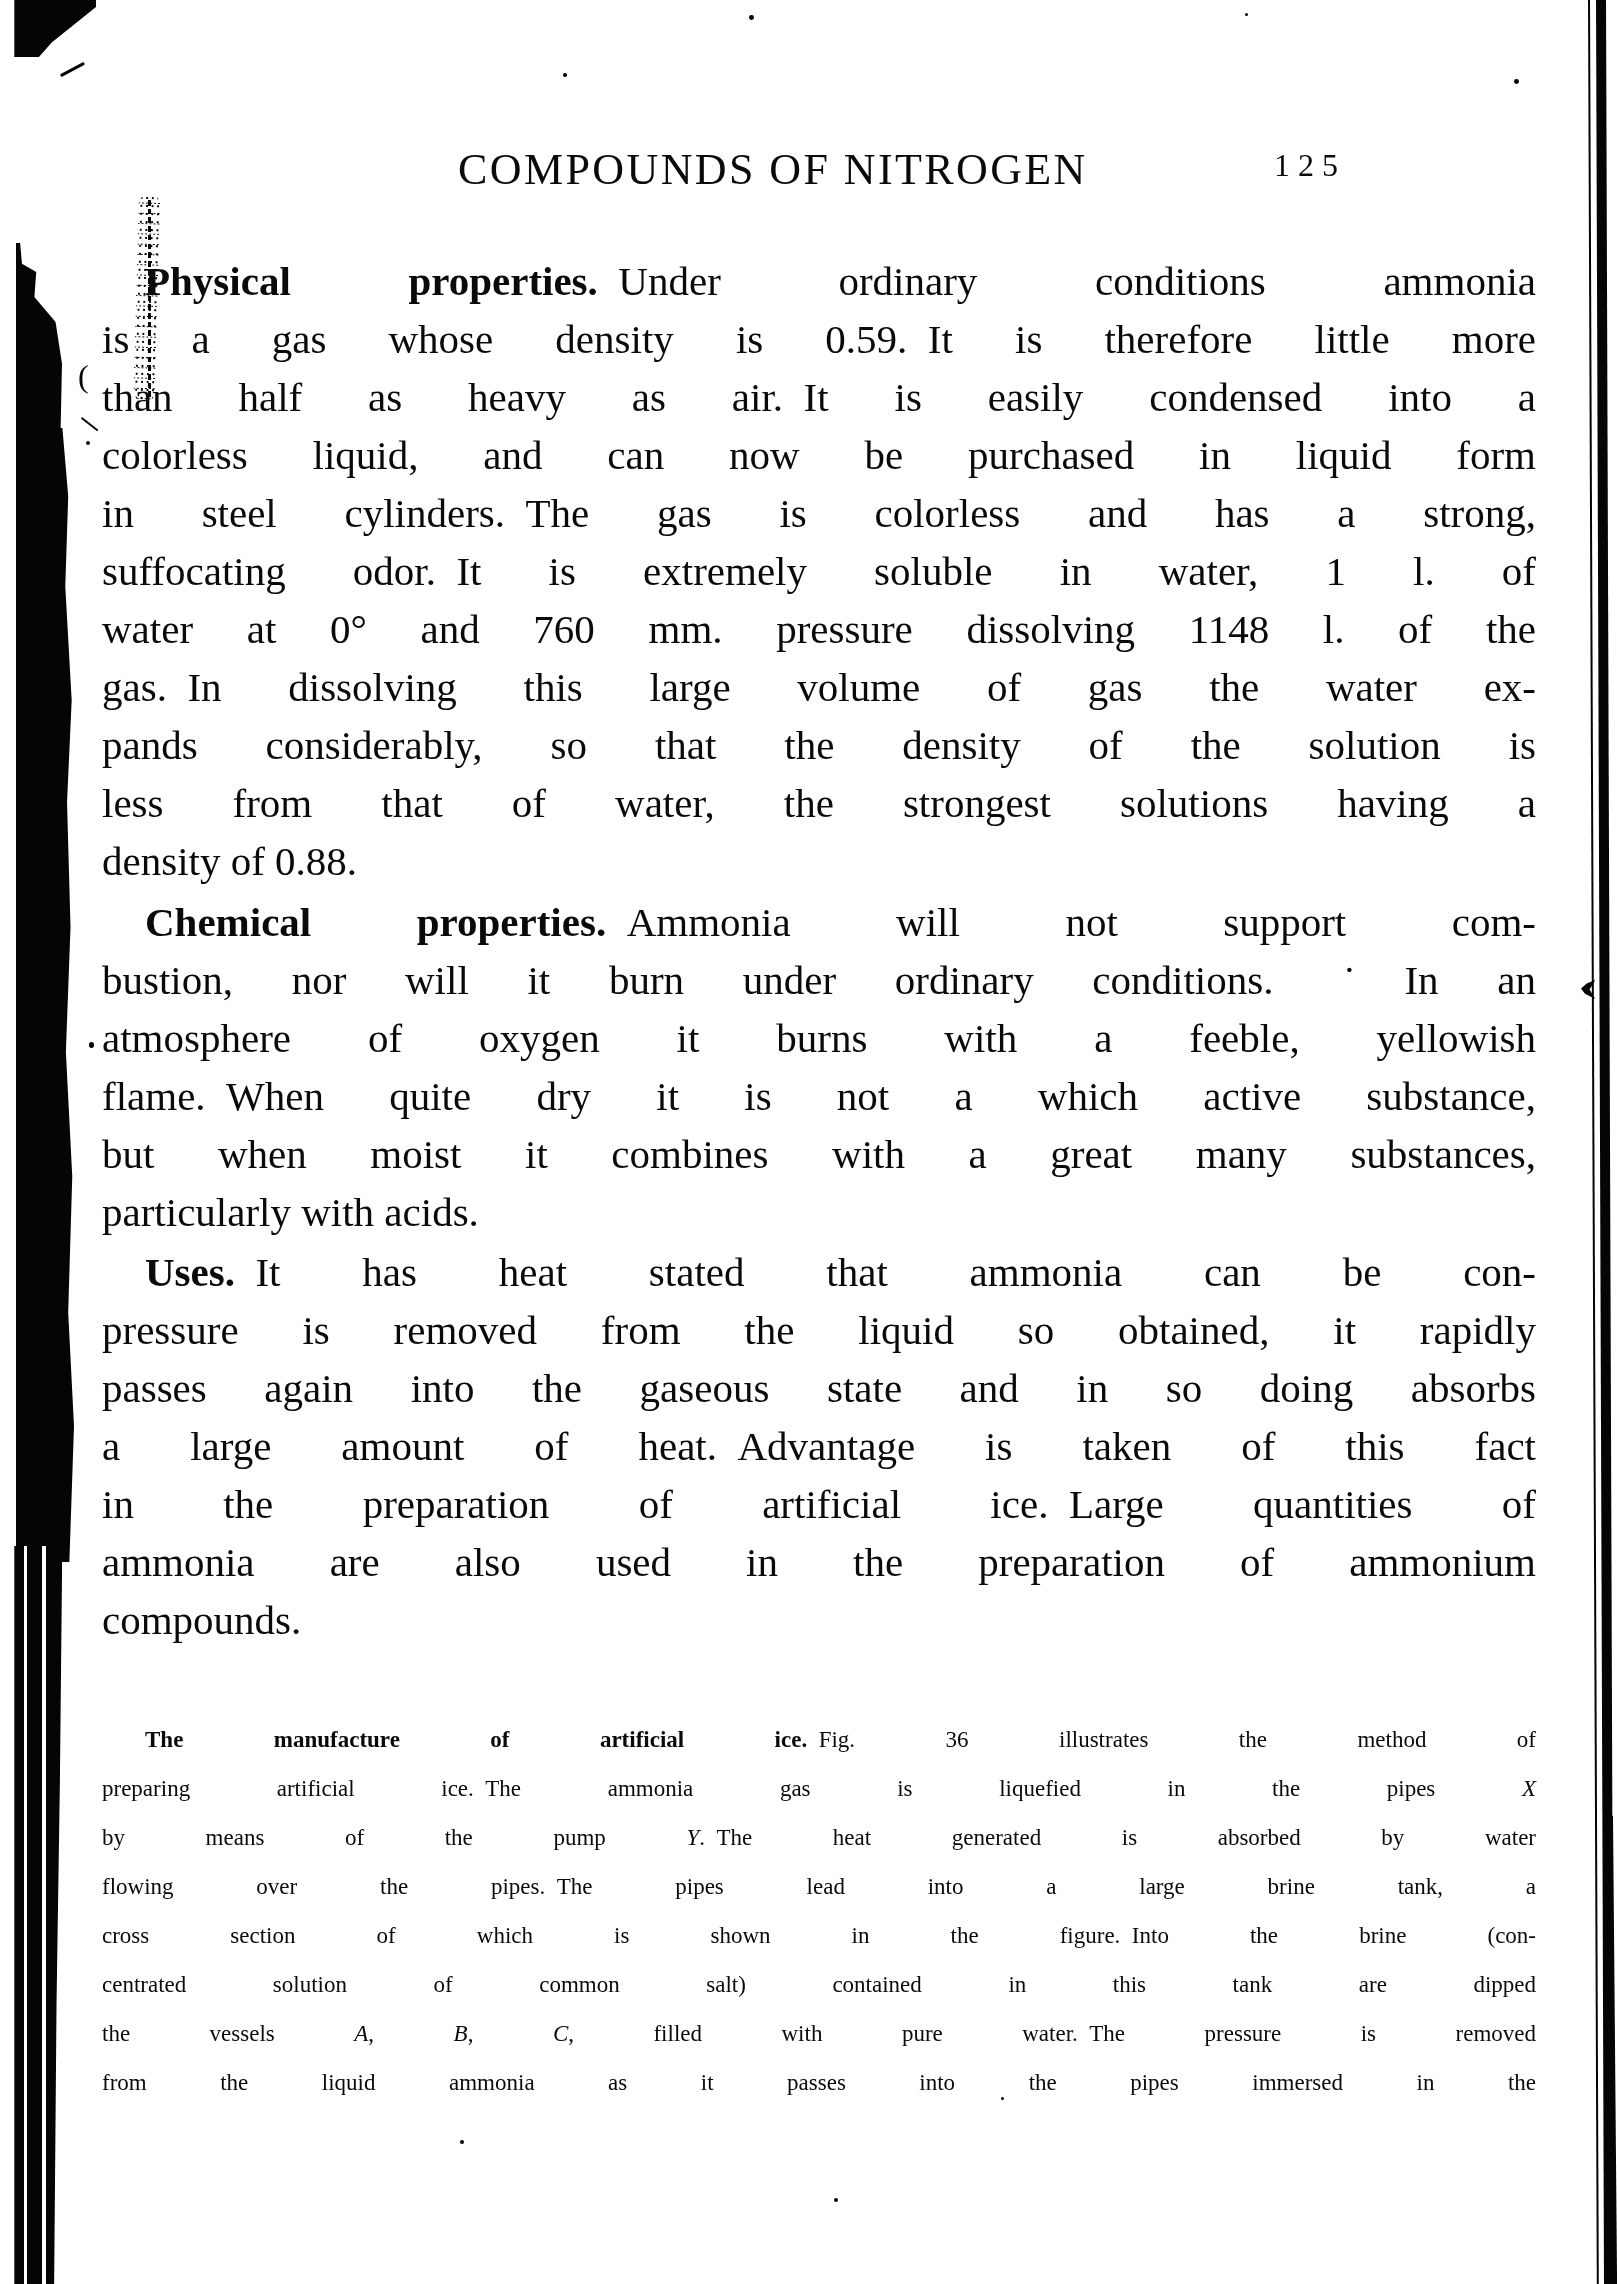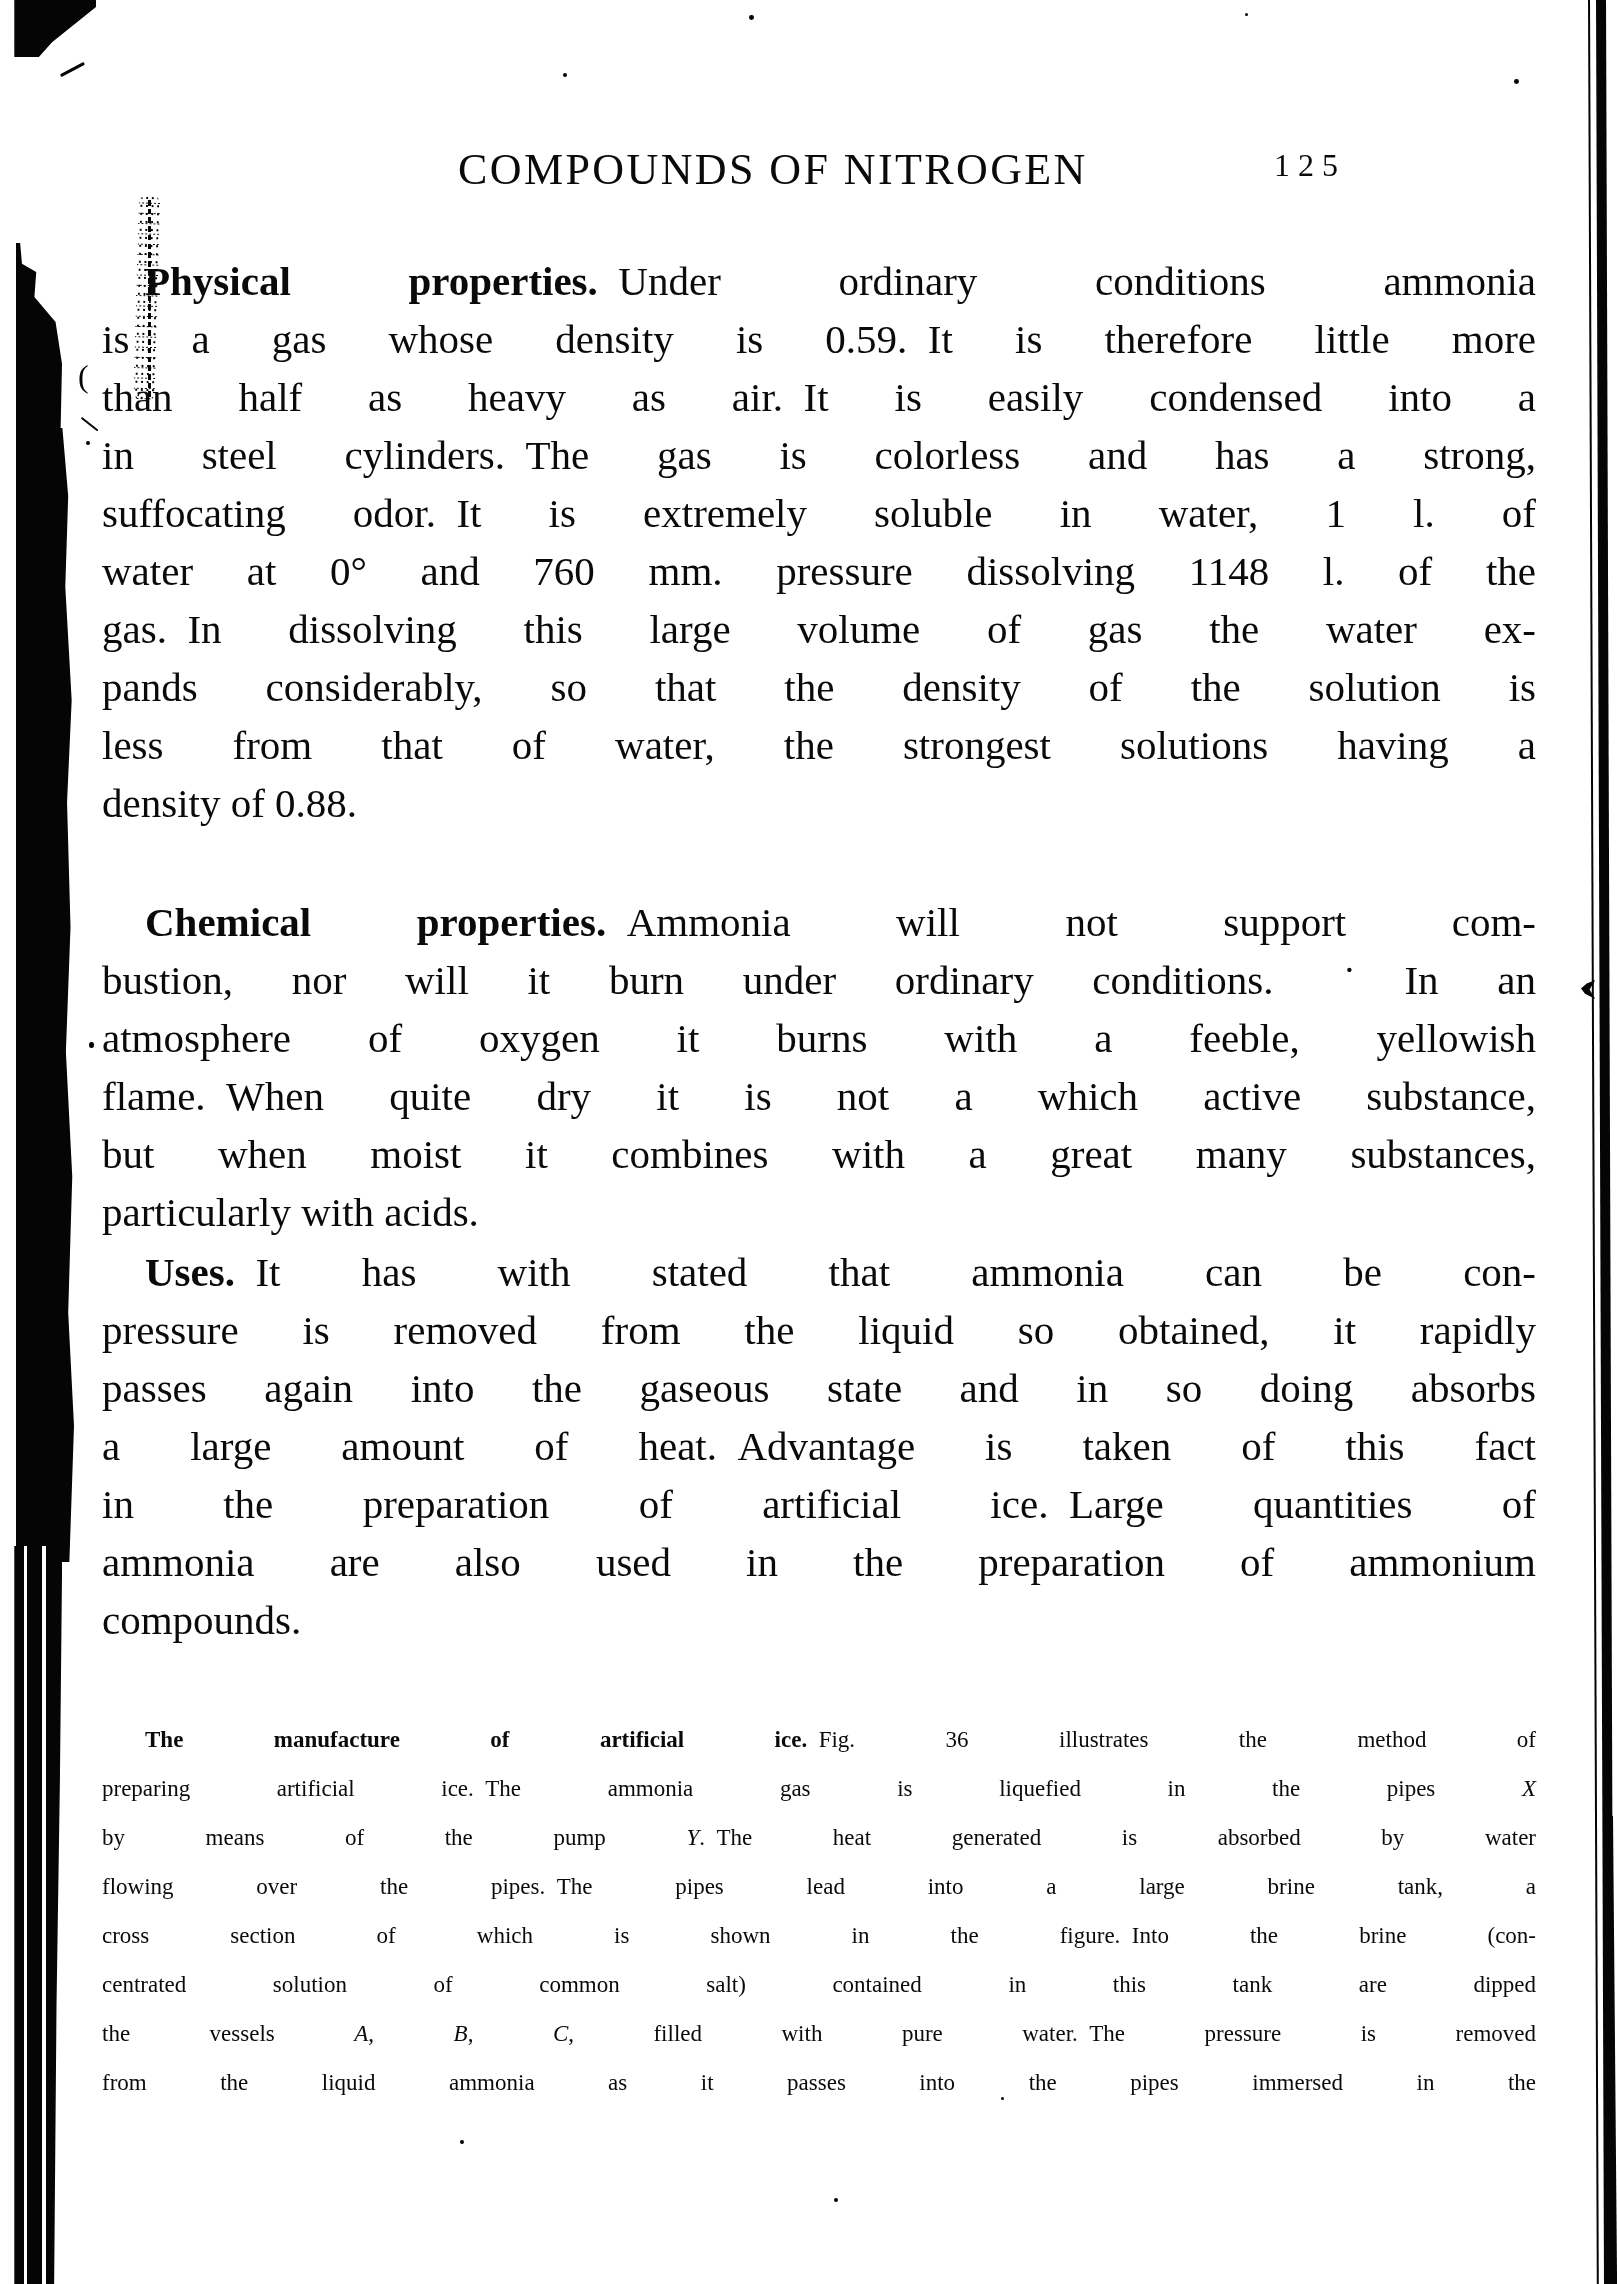--- a/index.html
+++ b/index.html
@@ -75,38 +75,39 @@
 <div class="page">
 
   <div class="header-title">COMPOUNDS OF NITROGEN</div>
   <div class="page-num">125</div>
 
   <div class="body-col">
       <div class="para body" id="para-1">
         <div class="line indent"><span class="bold">Physical properties.</span><span> Under ordinary conditions ammonia</span></div>
         <div class="line"><span>is a gas whose density is 0.59. It is therefore little more</span></div>
         <div class="line"><span>than half as heavy as air. It is easily condensed into a</span></div>
+        <div class="line"><span>colorless liquid, and can now be purchased in liquid form</span></div>
         <div class="line"><span>in steel cylinders. The gas is colorless and has a strong,</span></div>
         <div class="line"><span>suffocating odor. It is extremely soluble in water, 1 l. of</span></div>
         <div class="line"><span>water at 0° and 760 mm. pressure dissolving 1148 l. of the</span></div>
         <div class="line"><span>gas. In dissolving this large volume of gas the water ex-</span></div>
         <div class="line"><span>pands considerably, so that the density of the solution is</span></div>
         <div class="line"><span>less from that of water, the strongest solutions having a</span></div>
         <div class="line flush"><span>density of 0.88.</span></div>
       </div>
       <div class="para body" id="para-2">
         <div class="line indent"><span class="bold">Chemical properties.</span><span> Ammonia will not support com-</span></div>
         <div class="line"><span>bustion, nor will it burn under ordinary conditions. ˙In an</span></div>
         <div class="line"><span>atmosphere of oxygen it burns with a feeble, yellowish</span></div>
         <div class="line"><span>flame. When quite dry it is not a which active substance,</span></div>
         <div class="line"><span>but when moist it combines with a great many substances,</span></div>
         <div class="line flush"><span>particularly with acids.</span></div>
       </div>
       <div class="para body" id="para-3">
-        <div class="line indent"><span class="bold">Uses.</span><span> It has with stated that ammonia can be con-</span></div>
+        <div class="line indent"><span class="bold">Uses.</span><span> It has heat stated that ammonia can be con-</span></div>
         <div class="line"><span>pressure is removed from the liquid so obtained, it rapidly</span></div>
         <div class="line"><span>passes again into the gaseous state and in so doing absorbs</span></div>
         <div class="line"><span>a large amount of heat. Advantage is taken of this fact</span></div>
         <div class="line"><span>in the preparation of artificial ice. Large quantities of</span></div>
         <div class="line"><span>ammonia are also used in the preparation of ammonium</span></div>
         <div class="line flush"><span>compounds.</span></div>
       </div>
       <div class="para small" id="para-4">
         <div class="line indent"><span class="bold">The manufacture of artificial ice.</span><span> Fig. 36 illustrates the method of</span></div>
         <div class="line"><span>preparing artificial ice. The ammonia gas is liquefied in the pipes </span><span class="ital">X</span></div>

